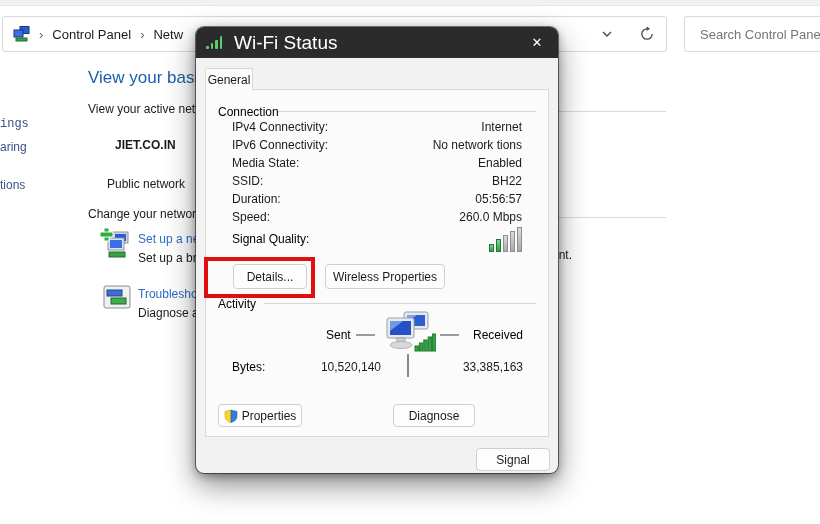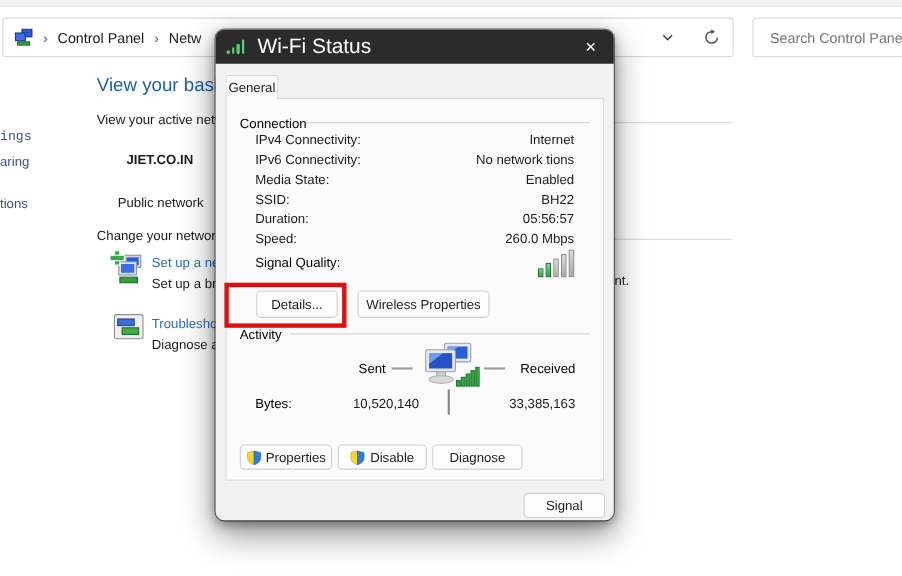--- a/index.html
+++ b/index.html
@@ -241,27 +241,20 @@
     <div class="vsep" style="left:201px; top:264px; height:23px;"></div>
     <span class="num" style="left:227px; top:270px; width:90px;">33,385,163</span>
 
     <button class="winbtn" style="left:12px; top:314px; width:84px; height:23px;">
       <svg width="14" height="14" viewBox="0 0 14 14">
         <path d="M7 1 L1 2.5 V7 C1 10.5 3.5 12.5 7 13.5 Z" fill="#ffd42a" stroke="#b99413" stroke-width="0.5"></path>
         <path d="M7 1 L13 2.5 V7 C13 10.5 10.5 12.5 7 13.5 Z" fill="#2f7de1" stroke="#1d4f9c" stroke-width="0.5"></path>
       </svg>
       <span>Properties</span>
     </button>
-    <button class="winbtn" style="left:101px; top:314px; width:81px; height:23px;">
-      <svg width="14" height="14" viewBox="0 0 14 14">
-        <path d="M7 1 L1 2.5 V7 C1 10.5 3.5 12.5 7 13.5 Z" fill="#ffd42a" stroke="#b99413" stroke-width="0.5"></path>
-        <path d="M7 1 L13 2.5 V7 C13 10.5 10.5 12.5 7 13.5 Z" fill="#2f7de1" stroke="#1d4f9c" stroke-width="0.5"></path>
-      </svg>
-      <span>Disable</span>
-    </button>
     <button class="winbtn" style="left:187px; top:314px; width:82px; height:23px;">
       <span>Diagnose</span>
     </button>
   </div>
 
   <button class="winbtn" style="left:280px; top:421px; width:74px; height:23px;">
     <span>Signal</span>
   </button>
 </div>
 

